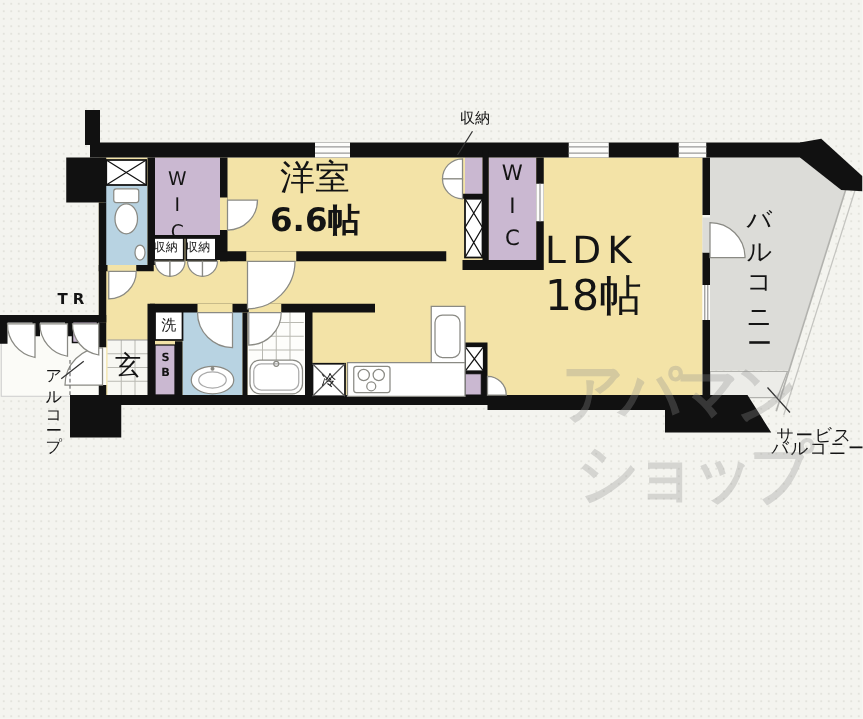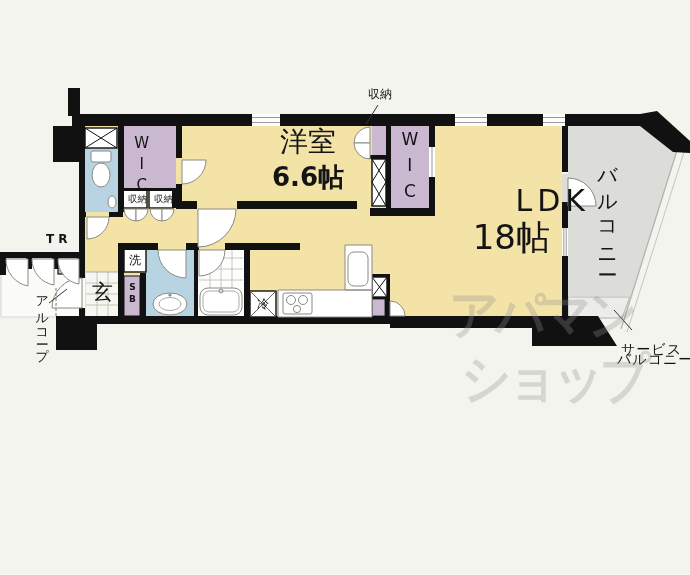--- a/index.html
+++ b/index.html
@@ -8,21 +8,21 @@
     background-color:#f4f4ef;
     background-image:radial-gradient(#e3e3dc 0.6px, transparent 0.7px);
     background-size:6px 6px;
     font-family:"DejaVu Sans","Liberation Sans",sans-serif;
   }
   .stage svg{position:absolute;left:0;top:0;}
   .lbl{
     position:absolute;line-height:1.05;color:#141414;white-space:nowrap;
     font-family:"DejaVu Sans","Liberation Sans",sans-serif;
   }
-  .center{text-align:right;}
+  .center{text-align:left;}
   .vert{writing-mode:vertical-rl;text-orientation:upright;}
   .wm{
     font-weight:bold;color:#8f8f8f;opacity:0.30;letter-spacing:-5px;
     transform:scaleX(0.92);transform-origin:left top;
   }
 </style>
 </head>
 <body>
 
 <div class="stage">
@@ -178,21 +178,21 @@
 
   <g stroke="#333" stroke-width="1">
     <line x1="378" y1="105" x2="366" y2="124"></line>
     <line x1="632" y1="330" x2="614" y2="310"></line>
     <line x1="49" y1="303" x2="67" y2="289"></line>
   </g>
 </svg>
 
 <div class="lbl center" style="left:224px;top:127px;width:112px;font-size:28px;">洋室</div>
 <div class="lbl center" style="left:216px;top:164px;width:128px;font-size:26px;font-weight:bold;">6.6帖</div>
-<div class="lbl center" style="left:436px;top:185px;width:114px;font-size:30px;letter-spacing:5px;margin-left:40px;">LDK</div>
+<div class="lbl center" style="left:436px;top:185px;width:114px;font-size:30px;letter-spacing:5px;">LDK</div>
 <div class="lbl center" style="left:436px;top:220px;width:114px;font-size:34px;">18帖</div>
 <div class="lbl vert" style="left:133px;top:134px;font-size:15px;letter-spacing:3px;">WIC</div>
 <div class="lbl vert" style="left:400px;top:129px;font-size:17px;letter-spacing:6px;">WIC</div>
 <div class="lbl" style="left:368px;top:88px;font-size:12px;">収納</div>
 <div class="lbl center" style="left:123px;top:194px;width:24px;font-size:9.5px;">収納</div>
 <div class="lbl center" style="left:149px;top:194px;width:24px;font-size:9.5px;">収納</div>
 <div class="lbl vert" style="left:597px;top:153px;font-size:20px;letter-spacing:5px;">バルコニー</div>
 <div class="lbl" style="left:621px;top:331px;font-size:14px;letter-spacing:1px;margin-top:11px;">サービス</div>
 <div class="lbl" style="left:617px;top:352px;font-size:14px;letter-spacing:1px;">バルコニー</div>
 <div class="lbl" style="left:92px;top:281px;font-size:21px;">玄</div>

